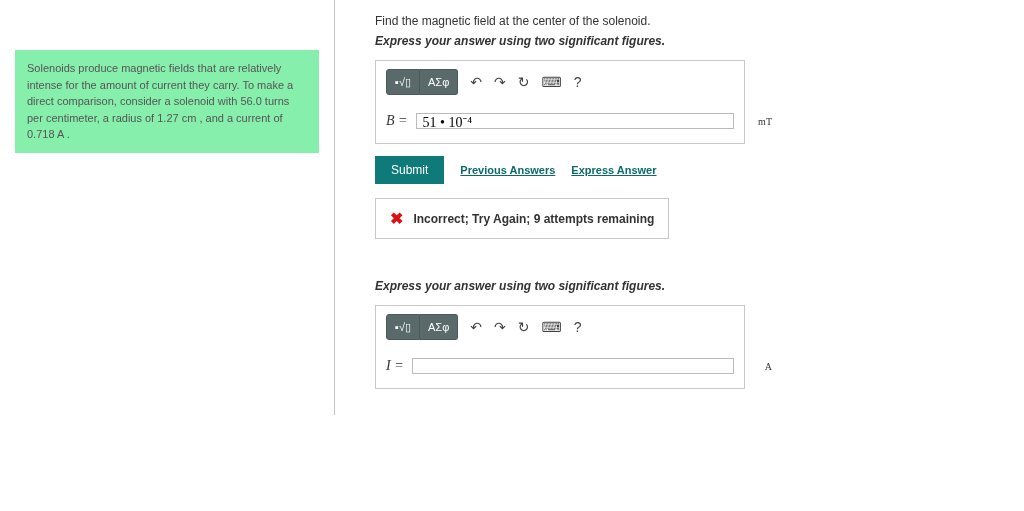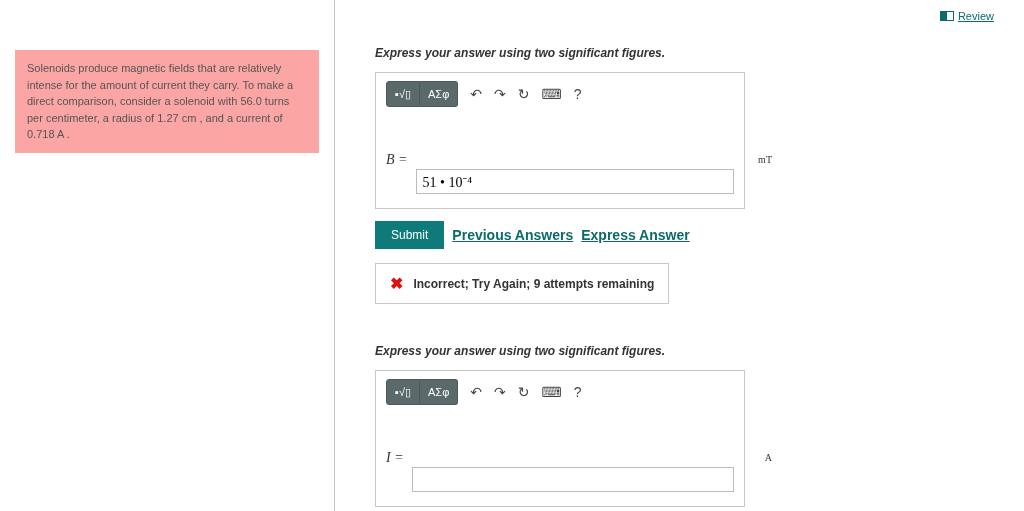--- a/index.html
+++ b/index.html
@@ -1,19 +1,19 @@
 <!DOCTYPE html>
 <html><head>
 <meta charset="utf-8">
 <style>
 * { box-sizing: border-box; margin: 0; padding: 0; }
 body { font-family: Arial, Helvetica, sans-serif; font-size: 12px; color: #333; background: #fff; }
 .container { display: flex; width: 1024px; }
 .left-col { width: 335px; padding: 50px 15px 10px 15px; border-right: 1px solid #bfc8c8; }
-.problem-box { background: #fca5a5; padding: 10px 12px; font-size: 11px; line-height: 1.5; color: #555; }
+.problem-box { background: #86efac; padding: 10px 12px; font-size: 11px; line-height: 1.5; color: #555; }
 .right-col { flex: 1; padding: 0 10px; }
 .top-bar { height: 32px; display: flex; justify-content: flex-end; align-items: center; padding-right: 20px; }
 .review-link { color: #0b6a6a; font-size: 11px; text-decoration: underline; display: flex; align-items: center; gap: 4px; }
 .flag-icon { width: 14px; height: 10px; background: linear-gradient(to right, #0b6a6a 50%, #fff 50%); border: 1px solid #0b6a6a; }
 .part { margin-bottom: 8px; }
 .part-header { background: #f4f6f6; padding: 10px 14px; display: flex; align-items: center; gap: 12px; }
 .caret-down { width: 0; height: 0; border-left: 5px solid transparent; border-right: 5px solid transparent; border-top: 6px solid #555; }
 .part-title { font-weight: bold; font-size: 12px; }
 .part-body { padding: 14px 30px 18px 30px; }
 .prompt { margin-bottom: 6px; }
@@ -21,47 +21,42 @@
 .answer-box { border: 1px solid #c8c8c8; width: 370px; }
 .toolbar { background: #fff; padding: 8px 10px; display: flex; align-items: center; gap: 0; }
 .tb-group { display: flex; }
 .tb-btn { background: #5a6a6a; color: #fff; border: 1px solid #4a5a5a; padding: 5px 8px; font-size: 11px; display: flex; align-items: center; justify-content: center; cursor: pointer; height: 26px; }
 .tb-btn.first { border-top-left-radius: 3px; border-bottom-left-radius: 3px; }
 .tb-btn.last { border-top-right-radius: 3px; border-bottom-right-radius: 3px; border-left: none; }
 .tb-after { display: flex; gap: 12px; margin-left: 12px; align-items: center; color: #444; }
 .ic { font-size: 14px; cursor: pointer; }
 .input-row { display: flex; align-items: center; padding: 10px 10px 14px 10px; gap: 8px; position: relative; }
 .var-eq { font-style: italic; font-family: 'Times New Roman', serif; font-size: 14px; }
-.eq-input { border: 1px solid #bbb; padding: 4px 6px; height: 25px; font-size: 14px; font-family: 'Times New Roman', serif; flex: 1; margin-top: 44px; }
+.eq-input { border: 1px solid #bbb; padding: 4px 6px; height: 16px; font-size: 14px; font-family: 'Times New Roman', serif; flex: 1; }
 .unit { position: absolute; right: -28px; font-family: 'Times New Roman', serif; font-size: 10px; }
-.below-row { display: flex; align-items: center; gap: 8px; margin-top: 12px; }
+.below-row { display: flex; align-items: center; gap: 16px; margin-top: 12px; }
 .submit-btn { background: #0f7a7a; color: #fff; border: none; padding: 7px 16px; font-size: 12px; cursor: pointer; }
-.link { color: #0b6a6a; text-decoration: underline; font-size: 14px; font-weight: bold; cursor: pointer; }
+.link { color: #0b6a6a; text-decoration: underline; font-size: 11px; font-weight: bold; cursor: pointer; }
 .feedback { border: 1px solid #c8c8c8; margin-top: 14px; padding: 10px 14px; display: inline-flex; align-items: center; gap: 10px; font-size: 12px; }
 .x-mark { color: #d11; font-weight: bold; font-size: 16px; }
 .fb-text { font-weight: bold; }
 </style>
 </head>
 <body>
 
 <div class="container">
   <div class="left-col">
     <div class="problem-box">Solenoids produce magnetic fields that are relatively intense for the amount of current they carry. To make a direct comparison, consider a solenoid with 56.0 turns per centimeter, a radius of 1.27 cm , and a current of 0.718 A .</div>
   </div>
 
   <div class="right-col">
-    <div class="top-bar">
-      <a class="review-link">
-        <span class="flag-icon"></span>
-        <span>Review</span>
-      </a>
-    </div>
 
     <div class="part">
       <div class="part-body">
+        <div class="prompt">Find the magnetic field at the center of the solenoid.</div>
         <div class="instr-bold">Express your answer using two significant figures.</div>
 
         <div class="answer-box">
           <div class="toolbar">
             <div class="tb-group">
               <div class="tb-btn first">▪√▯</div>
               <div class="tb-btn last">ΑΣφ</div>
             </div>
             <div class="tb-after">
               <span class="ic">↶</span>

